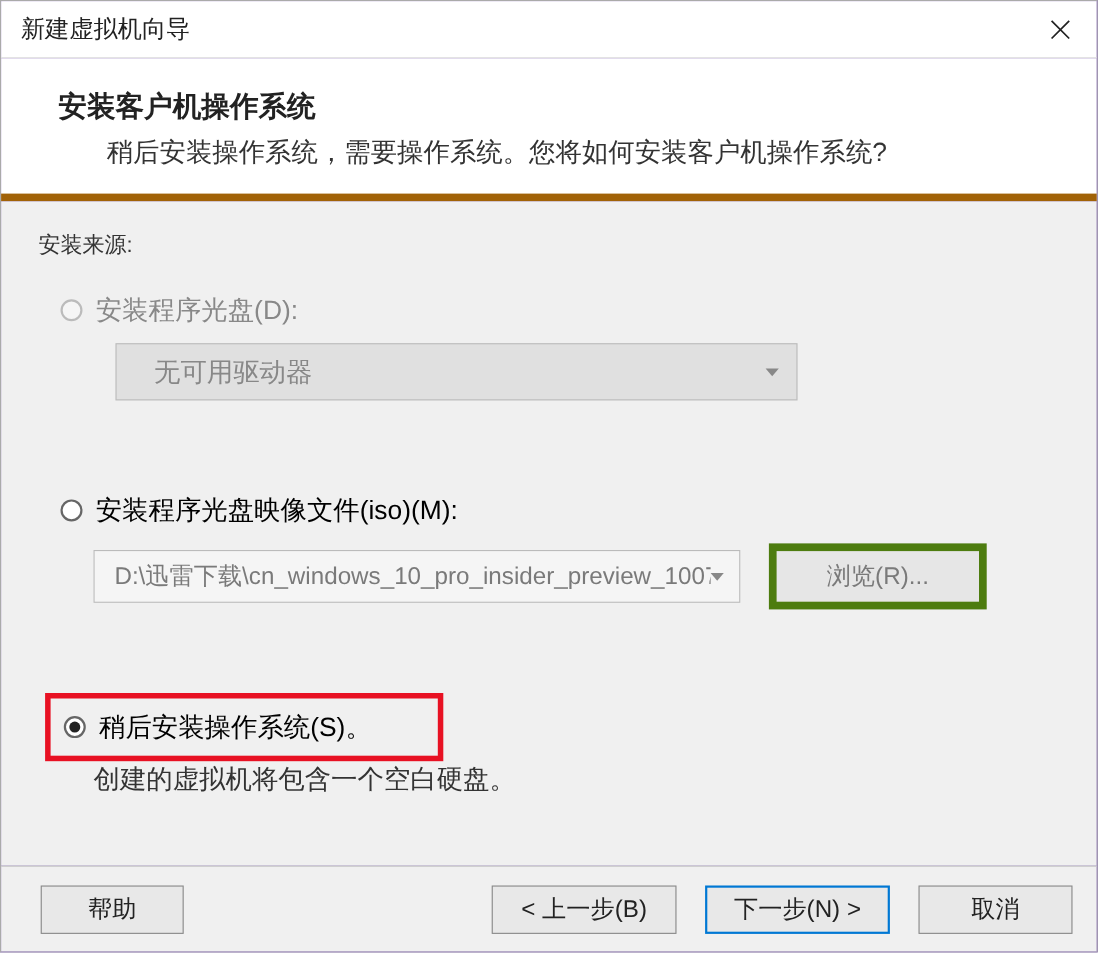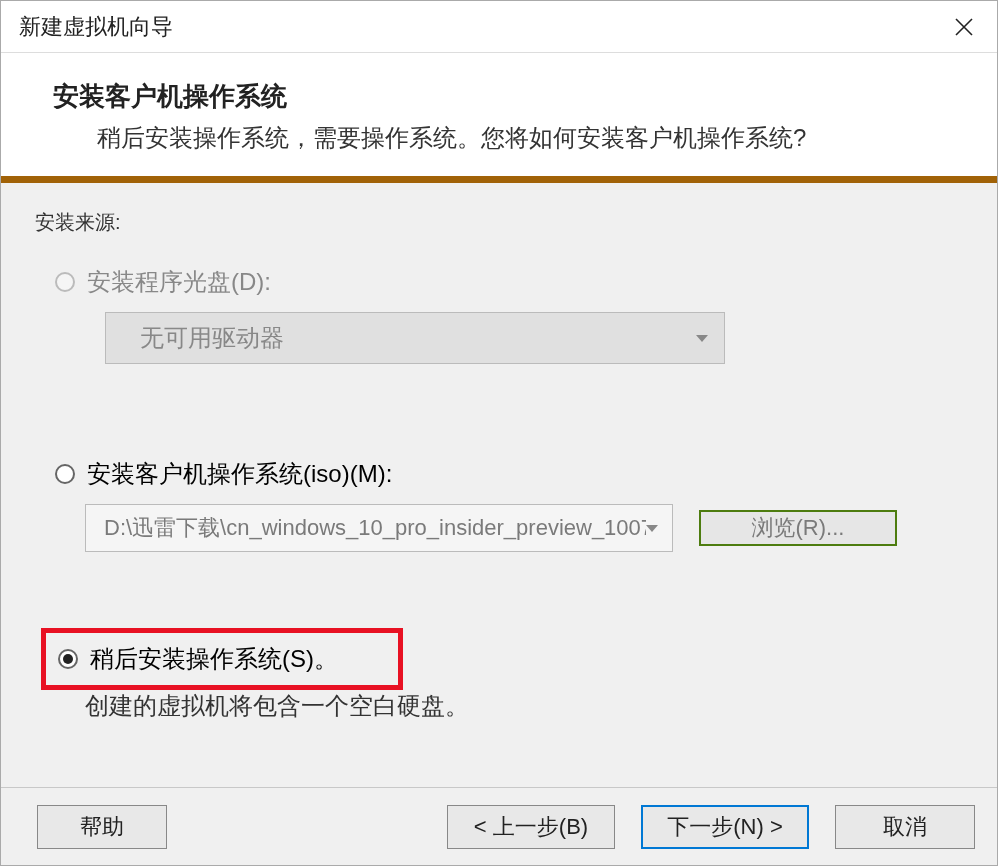--- a/index.html
+++ b/index.html
@@ -91,21 +91,21 @@
       width: 10px;
       height: 10px;
       border-radius: 50%;
       background: #222;
     }
     .option-label {
       font-size: 24px;
     }
     .dropdown {
       margin-left: 70px;
-      margin-bottom: 34px;
+      margin-bottom: 24px;
       width: 620px;
       height: 52px;
       border: 1px solid #bbb;
       background: #e0e0e0;
       display: flex;
       align-items: center;
       justify-content: space-between;
       padding: 0 16px 0 34px;
       color: #777;
       font-size: 24px;
@@ -135,22 +135,22 @@
       justify-content: space-between;
       padding: 0 14px 0 18px;
       color: #7a7a7a;
       font-size: 22px;
       overflow: hidden;
       white-space: nowrap;
     }
     .iso-text { overflow: hidden; text-overflow: clip; flex: 1; }
     .browse-btn {
       width: 198px;
-      height: 36px;
-      border: 2px solid #4d7c0f;
+      height: 60px;
+      border: 7px solid #4d7c0f;
       background: #e6e6e6;
       display: flex;
       align-items: center;
       justify-content: center;
       font-size: 22px;
       color: #7a7a7a;
     }
     .space-gap2 { height: 56px; }
     .selected-option-wrap {
       border: 5px solid #e81123;
@@ -227,21 +227,21 @@
     <div class="dropdown disabled">
       <span>无可用驱动器</span>
       <span class="chevron-down"></span>
     </div>
 
     <div class="space-gap"></div>
 
     
     <div class="option">
       <div class="radio"></div>
-      <div class="option-label">安装客户机操作系统(iso)(M):</div>
+      <div class="option-label">安装程序光盘映像文件(iso)(M):</div>
     </div>
     <div class="iso-row">
       <div class="iso-input">
         <span class="iso-text">D:\迅雷下载\cn_windows_10_pro_insider_preview_1007</span>
         <span class="chevron-down"></span>
       </div>
       <div class="browse-btn">
         <span>浏览(R)...</span>
       </div>
     </div>

